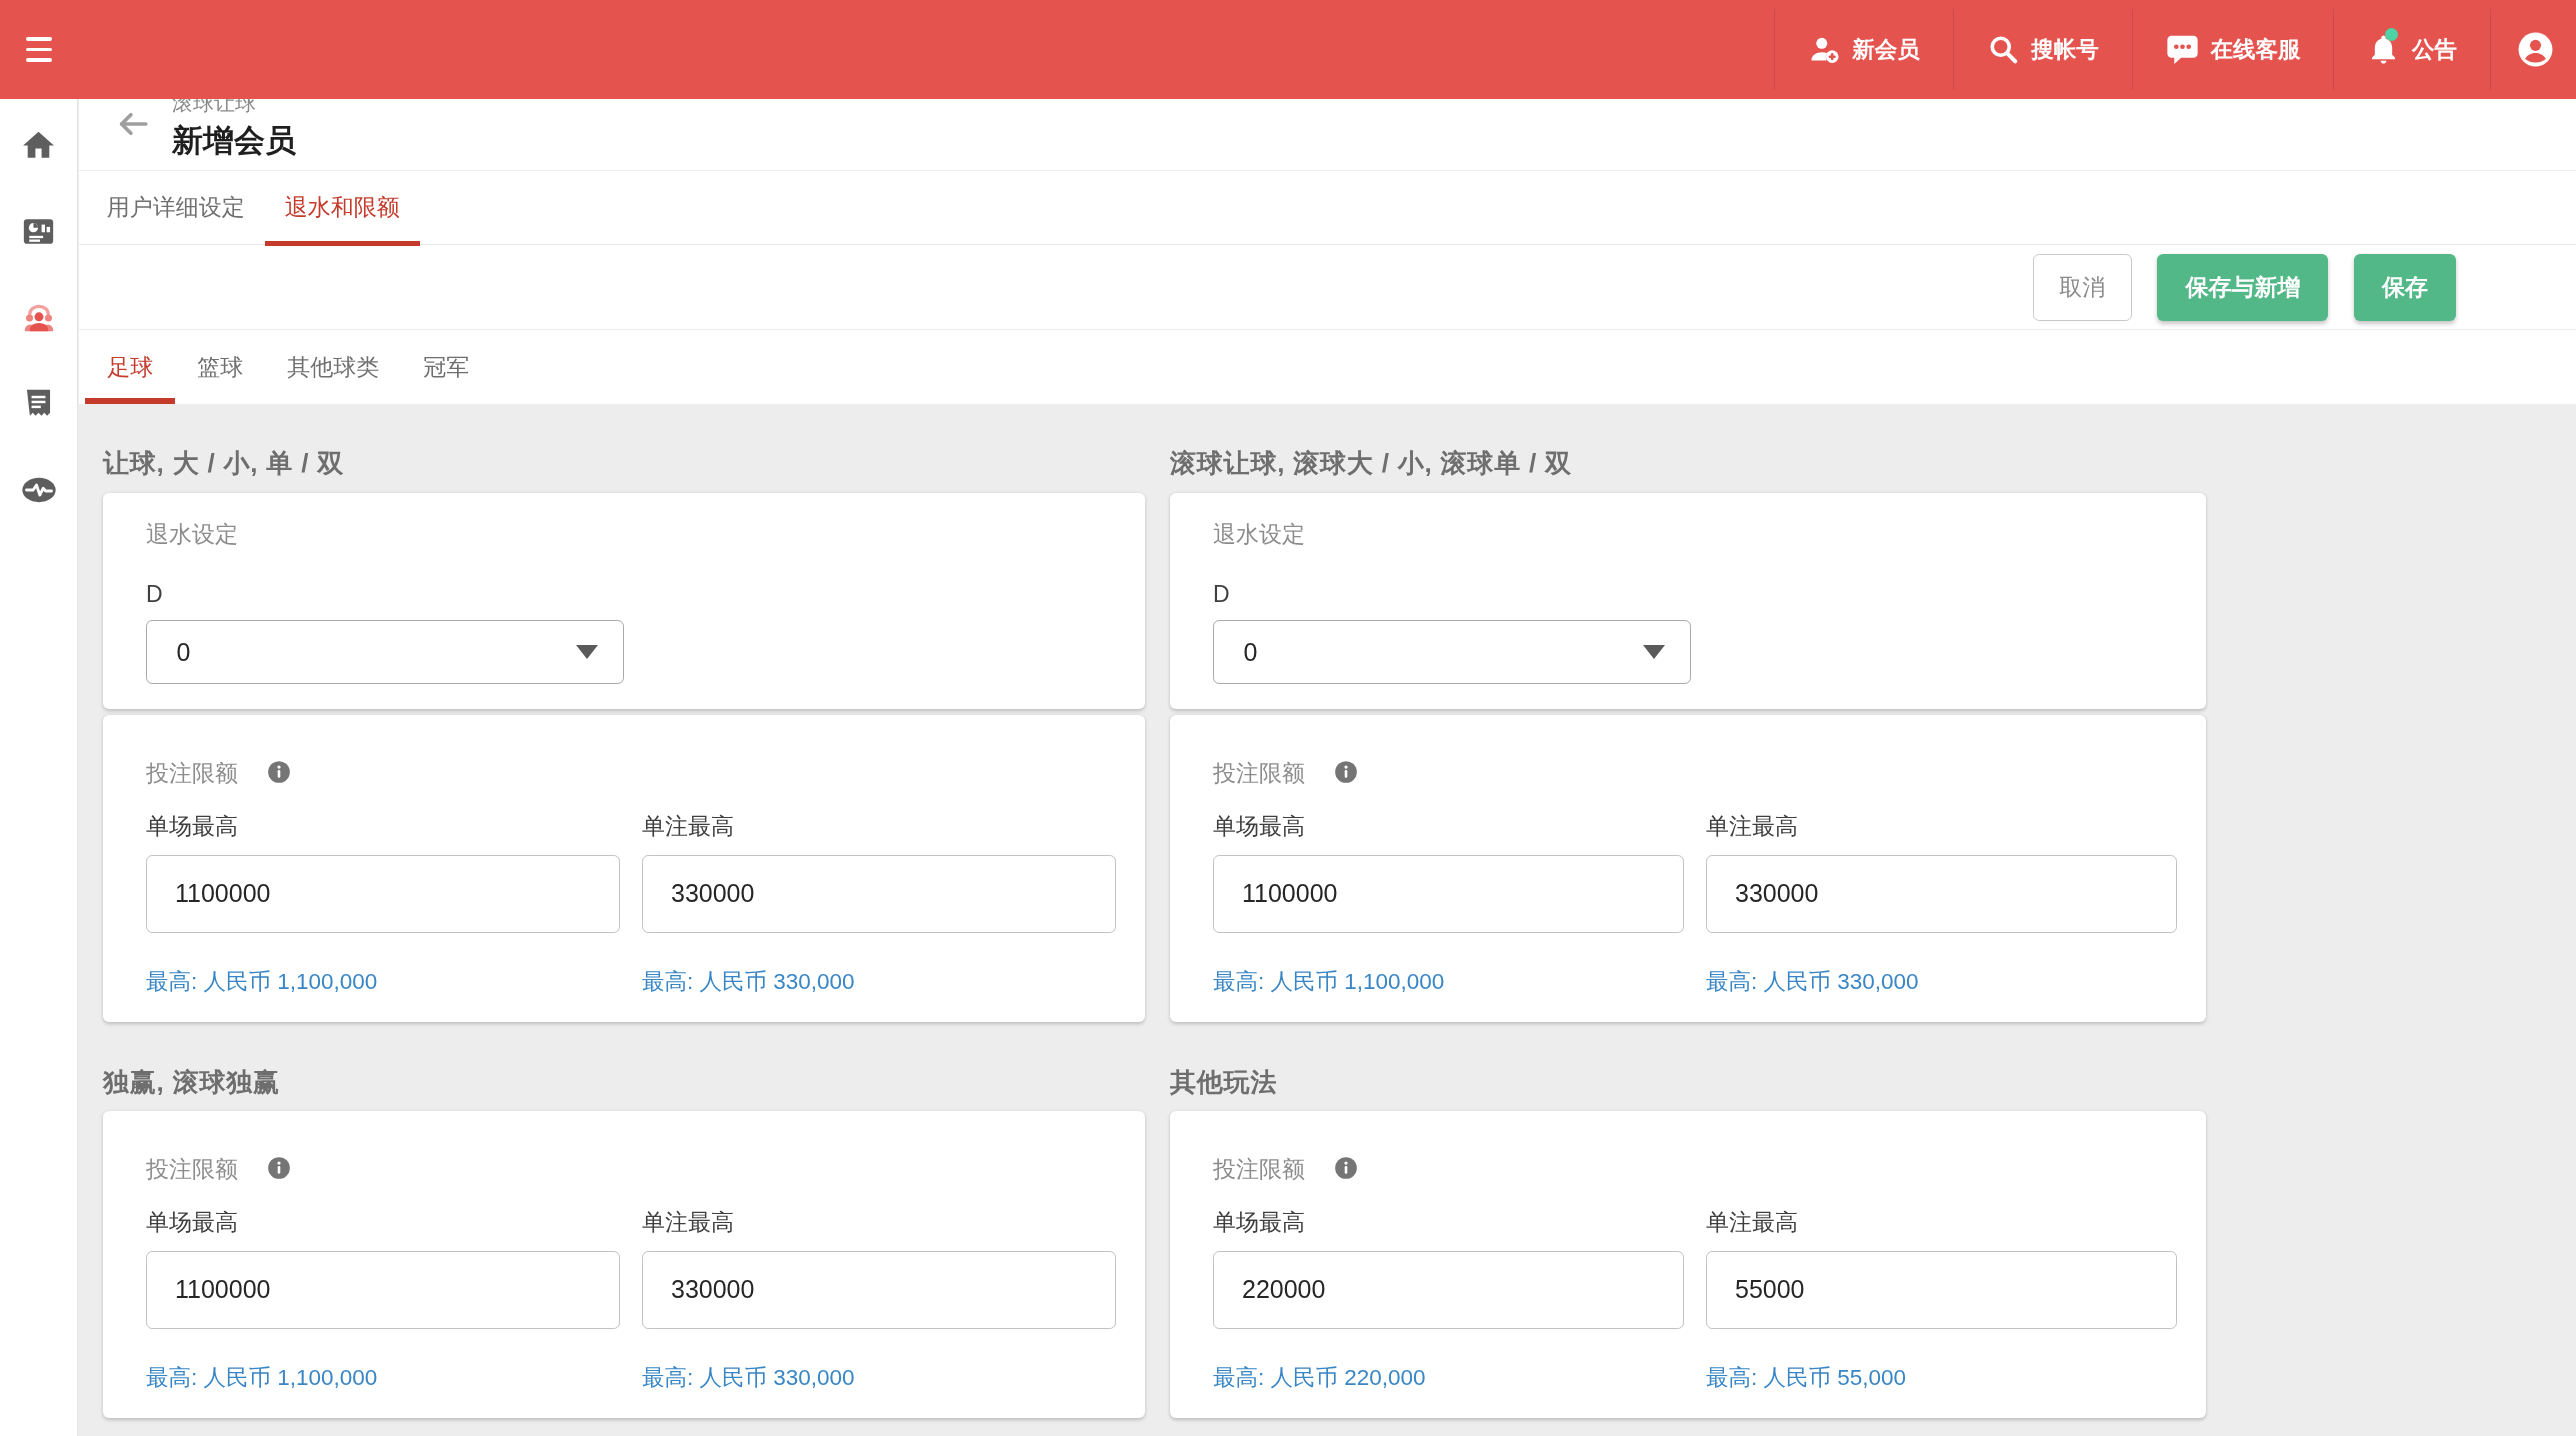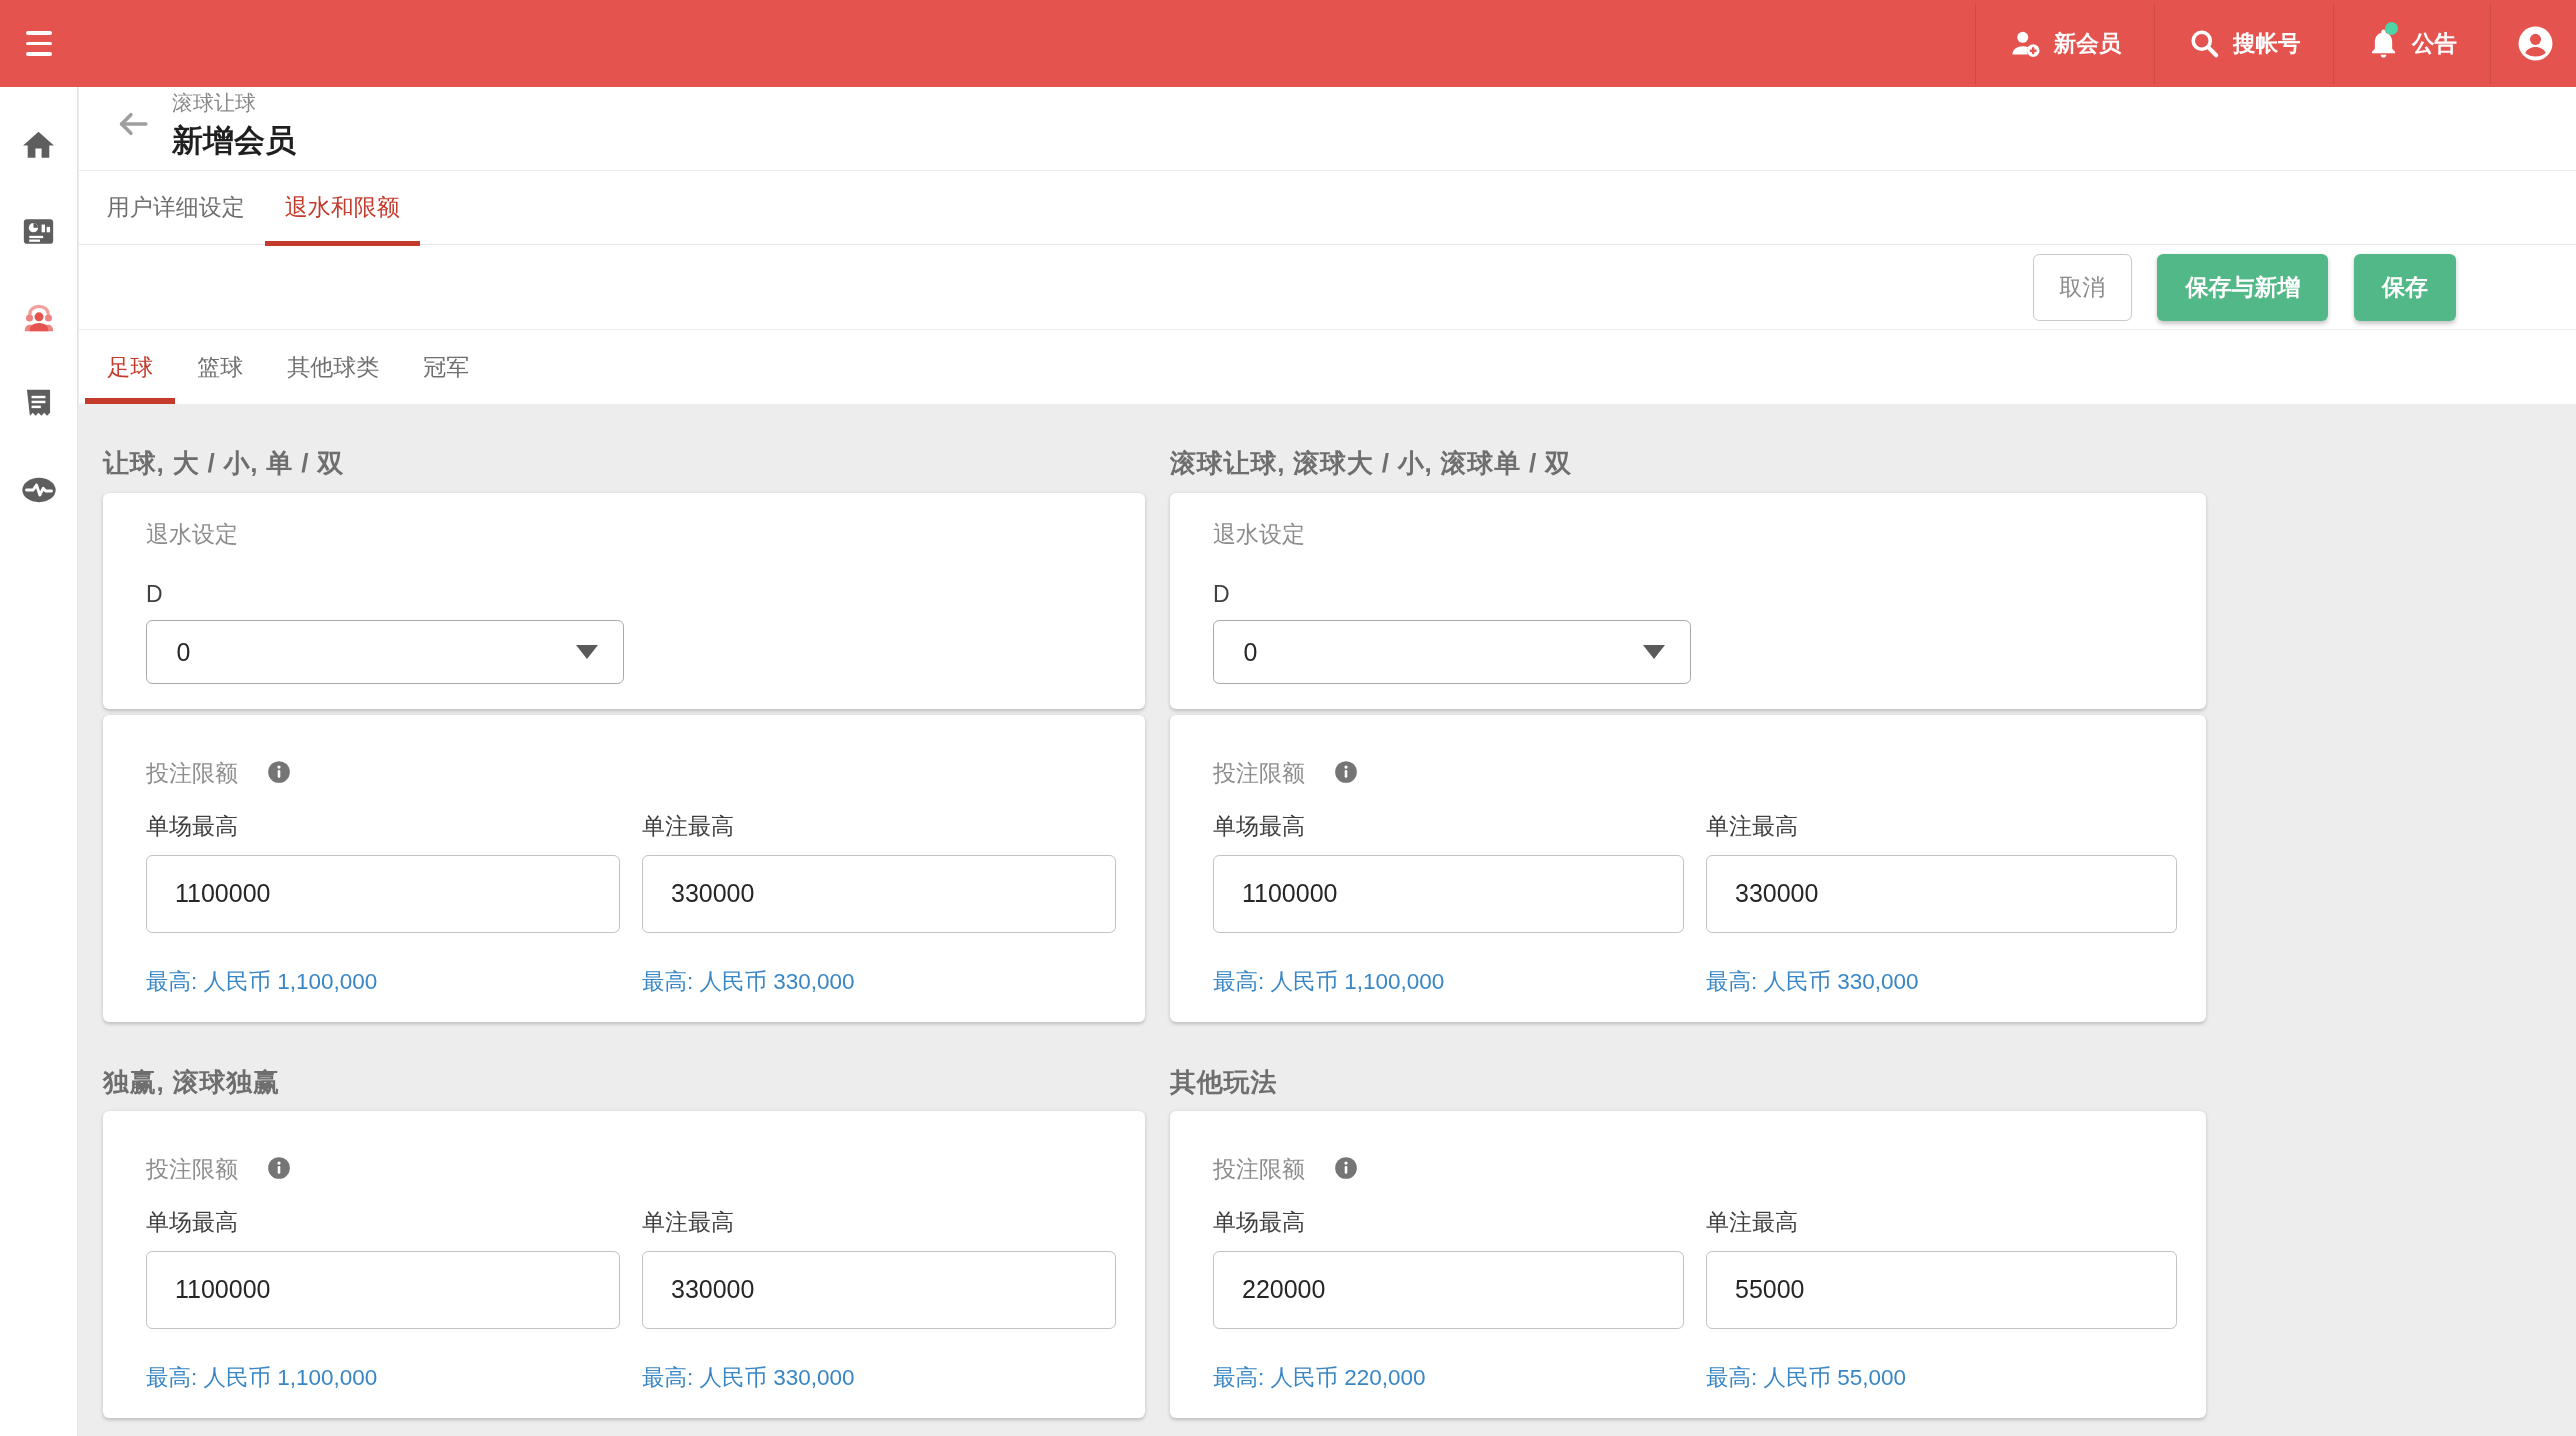--- a/index.html
+++ b/index.html
@@ -1,20 +1,20 @@
 <!DOCTYPE html>
 <html style="font-size:12.4px"><head>
 <meta charset="utf-8">
 <style>
   * { box-sizing: border-box; margin: 0; padding: 0; }
   html,body { width: 2576px; height: 1436px; overflow: hidden;
     font-family: "Liberation Sans", "DejaVu Sans", sans-serif; background: #EDEDED; }
 
   
-  .topbar { position: fixed; top:0; left:0; width:2576px; height:87px;
+  .topbar { position: fixed; top:0; left:0; width:2576px; height:99px;
     background:#E5534F; display:flex; align-items:center; z-index:50; }
   .menu-btn { width:78px; height:81px; display:flex; align-items:center; justify-content:center; cursor:pointer; }
   .menu-glyph { display:flex; flex-direction:column; gap:6.2px; }
   .menu-glyph span { display:block; width:25.6px; height:3.9px; background:#fff; border-radius:2.3px; }
   .tb-spacer { flex:1; }
   .tb-item { height:81px; display:flex; align-items:center; gap:11.6px; padding:0 33px;
     border-left:1.6px solid rgba(0,0,0,0.10); color:#fff; font-size:22.5px; font-weight:700; cursor:pointer; position:relative; }
   .tb-item svg { display:block; }
   .tb-badge { position:absolute; width:13px; height:13px; border-radius:50%; background:#4ED3A6; top:18.6px; left:51px; }
   .tb-account { padding:0 22px 0 26px; }
@@ -105,20 +105,31 @@
   <div class="tb-item">
     <span>
       <svg width="33" height="33" viewBox="0 0 24 24" fill="none">
           <circle cx="10" cy="10" r="6.2" stroke="#fff" stroke-width="2.6"></circle>
           <line x1="14.8" y1="14.8" x2="20.5" y2="20.5" stroke="#fff" stroke-width="3" stroke-linecap="round"></line>
         </svg>
     </span>
     <span>搜帐号</span>
   </div>
 
+  <div class="tb-item">
+    <span>
+      <svg width="33" height="33" viewBox="0 0 24 24">
+          <path d="M4 2h16a3 3 0 0 1 3 3v10a3 3 0 0 1-3 3H11l-5 4.5V18H4a3 3 0 0 1-3-3V5a3 3 0 0 1 3-3z" fill="#fff"></path>
+          <circle cx="7.5" cy="10" r="1.7" fill="#E5534F"></circle>
+          <circle cx="12" cy="10" r="1.7" fill="#E5534F"></circle>
+          <circle cx="16.5" cy="10" r="1.7" fill="#E5534F"></circle>
+        </svg>
+    </span>
+    <span>在线客服</span>
+  </div>
 
   <div class="tb-item">
     <span>
       <svg width="33" height="33" viewBox="0 0 24 24">
           <path d="M12 22.2c1.15 0 2.1-.95 2.1-2.1h-4.2c0 1.15.95 2.1 2.1 2.1zm6.3-6.3v-5.2c0-3.2-1.7-5.9-4.7-6.6V3.4c0-.87-.7-1.6-1.6-1.6s-1.6.73-1.6 1.6v.7c-3 .7-4.7 3.4-4.7 6.6v5.2l-2.1 2.1v1.05h16.8V18l-2.1-2.1z" fill="#fff"></path>
         </svg>
     </span>
     <span class="tb-badge"></span>
     <span>公告</span>
   </div>

